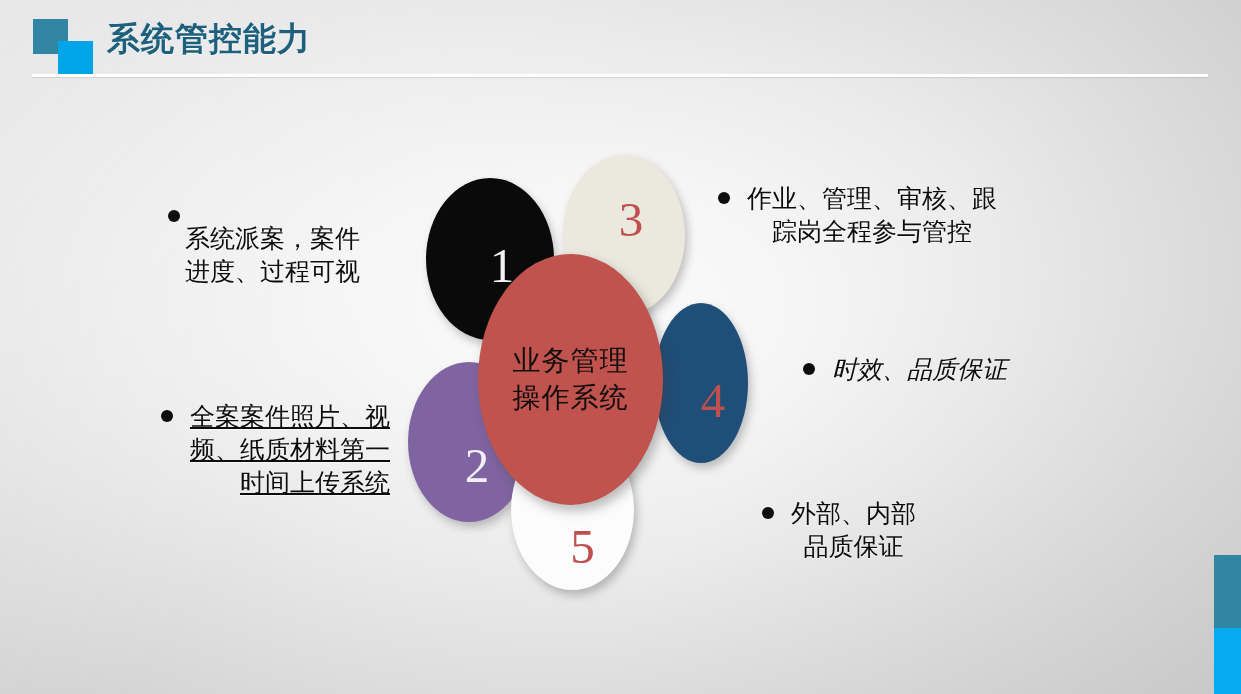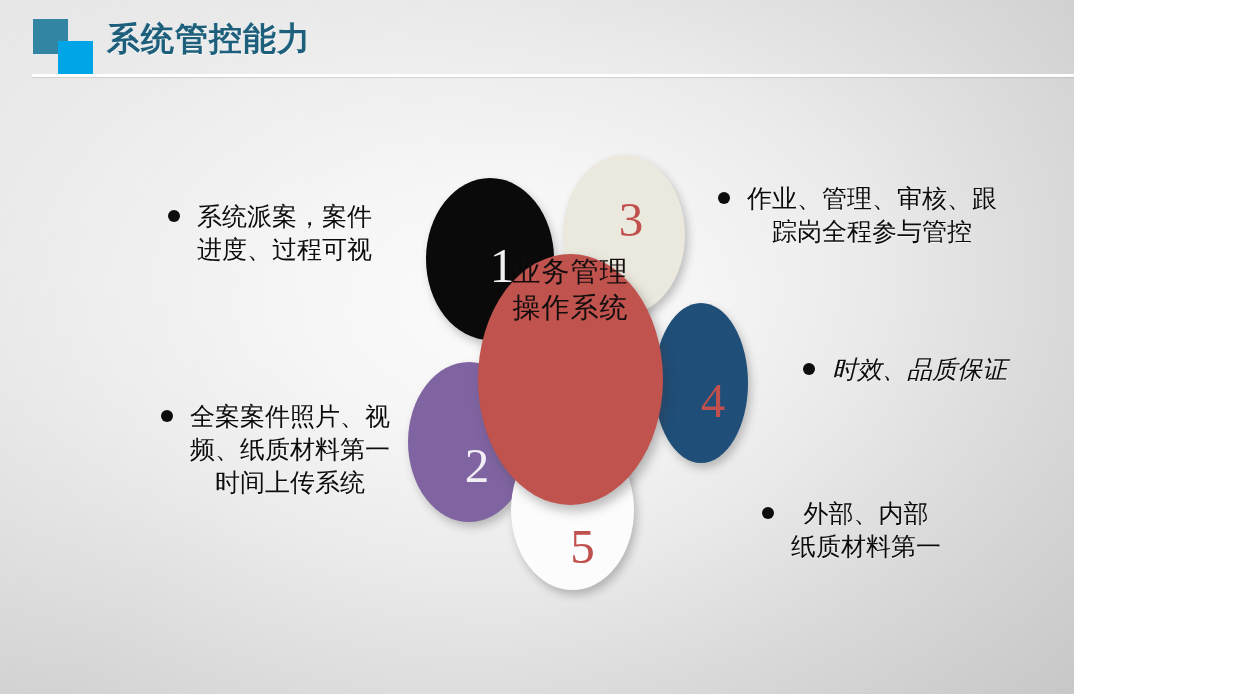--- a/index.html
+++ b/index.html
@@ -7,21 +7,21 @@
     padding: 0;
   }
   body {
     width: 1241px;
     height: 694px;
     overflow: hidden;
     font-family: "Liberation Sans", sans-serif;
   }
   #slide {
     position: relative;
-    width: 1074px;
+    width: 1241px;
     height: 694px;
     overflow: hidden;
     background: #cccccc;
   }
   
   #bg-gradient {
     position: absolute;
     inset: 0;
     background:
       radial-gradient(ellipse 78% 82% at 46% 44%, #fbfbfb 0%, #f6f6f6 22%, #ebebeb 46%, #dcdcdc 70%, #cacaca 100%);
@@ -169,21 +169,21 @@
   }
 
   
   #petal-center {
     left: 478px; top: 254px;
     width: 185px; height: 251px;
     background: #c0534e;
     border-radius: 50%;
     position: absolute;
     display: flex;
-    align-items: flex-start;
+    align-items: center;
     justify-content: center;
     box-shadow: 4px 6px 11px rgba(60,60,60,0.34);
   }
   #center-label {
     font-family: "Liberation Serif", serif;
     font-size: 28px;
     line-height: 1.30;
     color: #120d0d;
     text-align: center;
     letter-spacing: 1px;
@@ -209,25 +209,25 @@
     font-size: 25px;
     line-height: 1.32;
     color: #0c0c0c;
     white-space: pre-line;
     margin-left: 17px;
     text-shadow: 0 1px 0 rgba(255,255,255,0.6);
   }
   .bullet-text.center-align { text-align: center; }
   .bullet-text.left-align   { text-align: left;   }
 
-  #bullet-1 { left: 168px; top: 200px; width: 252px; }
+  #bullet-1 { left: 168px; top: 200px; width: 252px; flex-direction: column; }
   #bullet-1 .bullet-text { text-align: center; }
 
   #bullet-2 { left: 161px; top: 400px; width: 270px; }
-  #bullet-2 .bullet-text { text-align: center; }
+  #bullet-2 .bullet-text { text-align: right; text-decoration: underline; }
 
   #bullet-3 { left: 718px; top: 182px; width: 330px; }
   #bullet-3 .bullet-text { text-align: center; font-family: Liberation Serif, serif; }
 
   #bullet-4 { left: 803px; top: 353px; width: 250px; }
   #bullet-4 .bullet-text { text-align: left; font-style: italic; }
 
   #bullet-5 { left: 762px; top: 497px; width: 230px; }
   #bullet-5 .bullet-text { text-align: center; }
 </style>
@@ -298,16 +298,16 @@
   </div>
 
   <div class="bullet" id="bullet-4">
     <span class="bullet-dot"></span>
     <span class="bullet-text left-align">时效、品质保证</span>
   </div>
 
   <div class="bullet" id="bullet-5">
     <span class="bullet-dot"></span>
     <span class="bullet-text center-align">外部、内部
-纸质材料第一</span>
+品质保证</span>
   </div>
 
 </div>
 
 </body></html>

